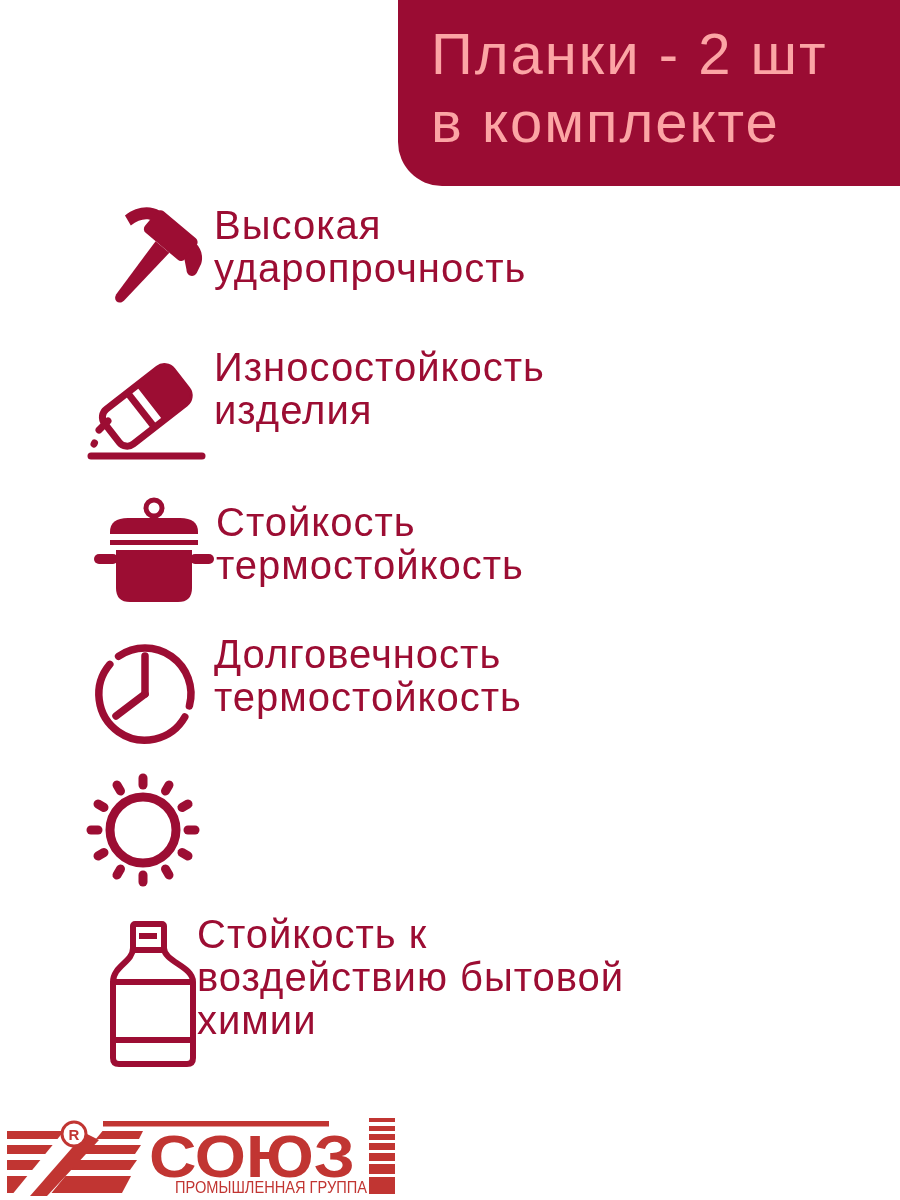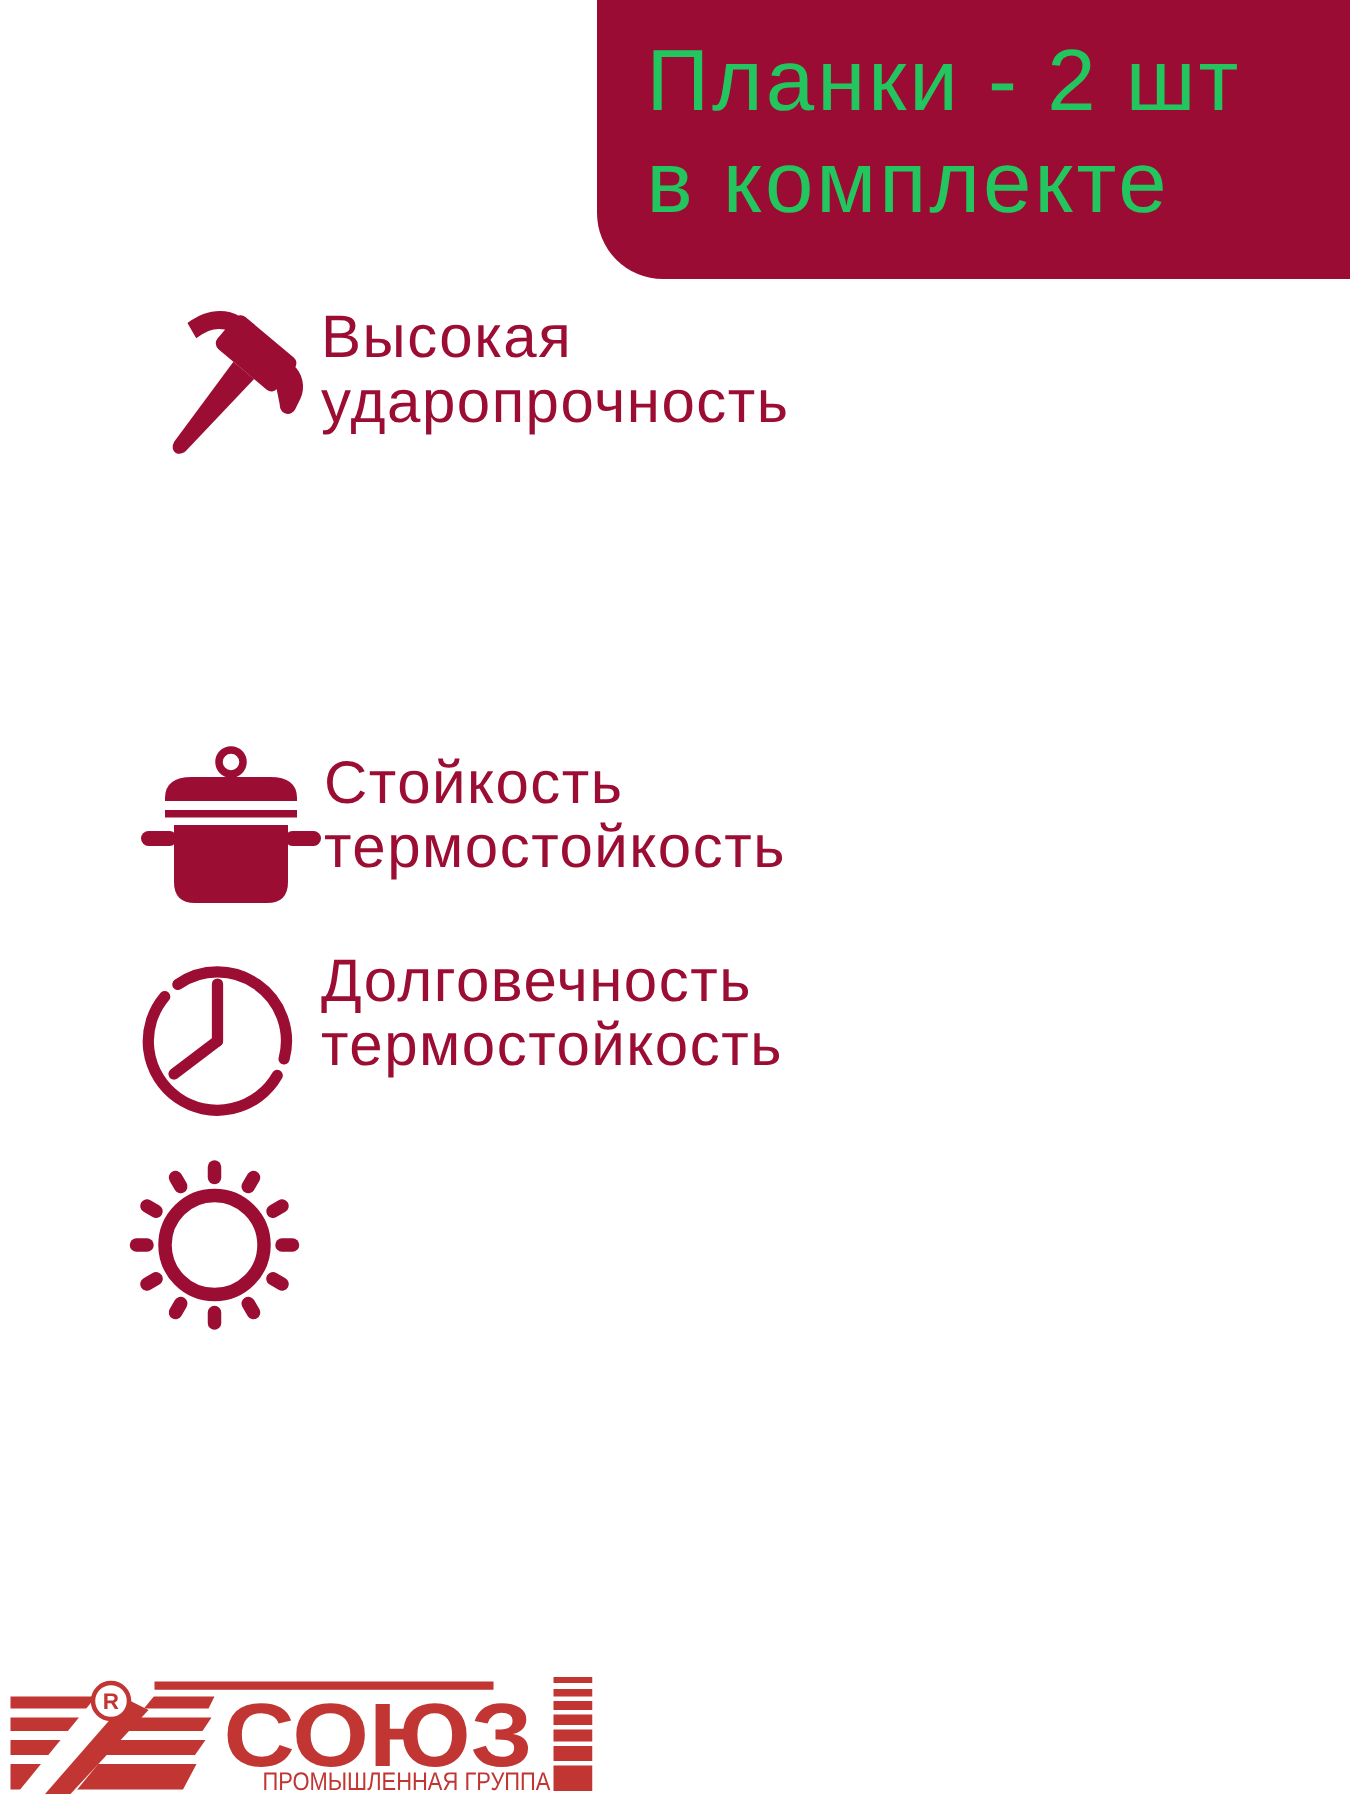--- a/index.html
+++ b/index.html
@@ -7,21 +7,21 @@
     position:relative;width:900px;height:1200px;background:#ffffff;
     font-family:"Liberation Sans",sans-serif;overflow:hidden;
   }
   
   .banner{
     position:absolute;left:398px;top:0;width:502px;height:186px;
     background:#9A0C33;border-bottom-left-radius:44px;box-sizing:border-box;
     padding:20px 0 0 33px;
   }
   .banner-text{
-    color:#22c55e;font-size:58px;line-height:68px;font-weight:500;
+    color:#fca5a5;font-size:58px;line-height:68px;font-weight:500;
     letter-spacing:2px;white-space:pre-line;
   }
   
   .feature{position:absolute;left:0;width:900px;height:160px;}
   .icon{position:absolute;}
   .txt{
     position:absolute;color:#9C0D33;font-size:40px;line-height:43px;
     font-weight:500;letter-spacing:1px;white-space:pre-line;
   }
   .f1{top:202px}.f1 .icon{left:88px;top:0}   .f1 .txt{left:214px;top:2px}
@@ -50,20 +50,34 @@
         <path d="M36,14 C24,16 15,26 12,40 L23,44 C25,34 30,28 37,26 Z"></path>
         <rect x="34" y="12" width="52" height="28" rx="5"></rect>
         <path d="M84,16 C92,16 100,22 102,30 L104,38 C105,44 98,47 94,42 L84,34 Z"></path>
         <path d="M52,40 L70,40 L66,106 C65,113 57,113 56,106 Z"></path>
       </g>
     </svg>
     <div class="txt">Высокая
 ударопрочность</div>
   </section>
 
+  <section class="feature f2">
+    <svg class="icon" width="125" height="122" viewBox="0 0 125 122">
+      <g transform="rotate(-38 62 58)">
+        <rect x="20" y="36" width="86" height="44" rx="10" fill="none" stroke="#9C0D33" stroke-width="7"></rect>
+        <line x1="57" y1="38" x2="57" y2="78" stroke="#9C0D33" stroke-width="7"></line>
+        <path d="M68,36 H96 Q106,36 106,46 V70 Q106,80 96,80 H68 Z" fill="#9C0D33"></path>
+      </g>
+      <line x1="8" y1="107" x2="119" y2="107" stroke="#9C0D33" stroke-width="7" stroke-linecap="round"></line>
+      <line x1="16" y1="81" x2="25" y2="72" stroke="#9C0D33" stroke-width="7" stroke-linecap="round"></line>
+      <line x1="11" y1="95" x2="11.5" y2="94" stroke="#9C0D33" stroke-width="7" stroke-linecap="round"></line>
+    </svg>
+    <div class="txt">Износостойкость
+изделия</div>
+  </section>
 
   <section class="feature f3">
     <svg class="icon" width="124" height="118" viewBox="0 0 124 118">
       <circle cx="62" cy="16" r="8" fill="none" stroke="#9C0D33" stroke-width="5"></circle>
       <path d="M18,40 Q18,26 36,26 H88 Q106,26 106,40 V42 H18 Z" fill="#9C0D33"></path>
       <rect x="18" y="48" width="88" height="5" fill="#9C0D33"></rect>
       <rect x="2" y="62" width="24" height="10" rx="5" fill="#9C0D33"></rect>
       <rect x="98" y="62" width="24" height="10" rx="5" fill="#9C0D33"></rect>
       <path d="M24,58 H100 V96 Q100,110 86,110 H38 Q24,110 24,96 Z" fill="#9C0D33"></path>
     </svg>
@@ -97,20 +111,34 @@
         <line x1="18" y1="62" x2="11" y2="62"></line>
         <line x1="24" y1="84.5" x2="18" y2="88"></line>
         <line x1="40.5" y1="101" x2="37" y2="107"></line>
         <line x1="63" y1="107" x2="63" y2="114"></line>
         <line x1="85.5" y1="101" x2="89" y2="107"></line>
         <line x1="102" y1="84.5" x2="108" y2="88"></line>
       </g>
     </svg>
   </section>
 
+  <section class="feature f6">
+    <svg class="icon" width="112" height="152" viewBox="0 0 112 152">
+      <g fill="none" stroke="#9C0D33" stroke-width="6" stroke-linejoin="round">
+        <rect x="36" y="6" width="31" height="26" rx="2"></rect>
+        <line x1="42" y1="18" x2="60" y2="18"></line>
+        <path d="M36,30 C36,44 16,48 16,64 V140 Q16,146 22,146 H90 Q96,146 96,140 V64 C96,48 67,44 67,30"></path>
+        <line x1="16" y1="64" x2="96" y2="64"></line>
+        <line x1="16" y1="122" x2="96" y2="122"></line>
+      </g>
+    </svg>
+    <div class="txt">Стойкость к
+воздействию бытовой
+химии</div>
+  </section>
 
   <svg class="logo" width="392" height="96" viewBox="0 0 392 96">
     <g fill="#C13532">
       <rect x="100" y="21" width="226" height="5.5"></rect>
       <polygon points="4,31 140,31 136,39 4,39"></polygon>
       <polygon points="4,45 138,45 132,54 4,54"></polygon>
       <polygon points="4,60 134,60 127,70 4,70"></polygon>
       <polygon points="4,76 128,76 119,93 4,93"></polygon>
     </g>
     <polygon points="8,96 46,96 102,28 70,20" fill="#ffffff"></polygon>

